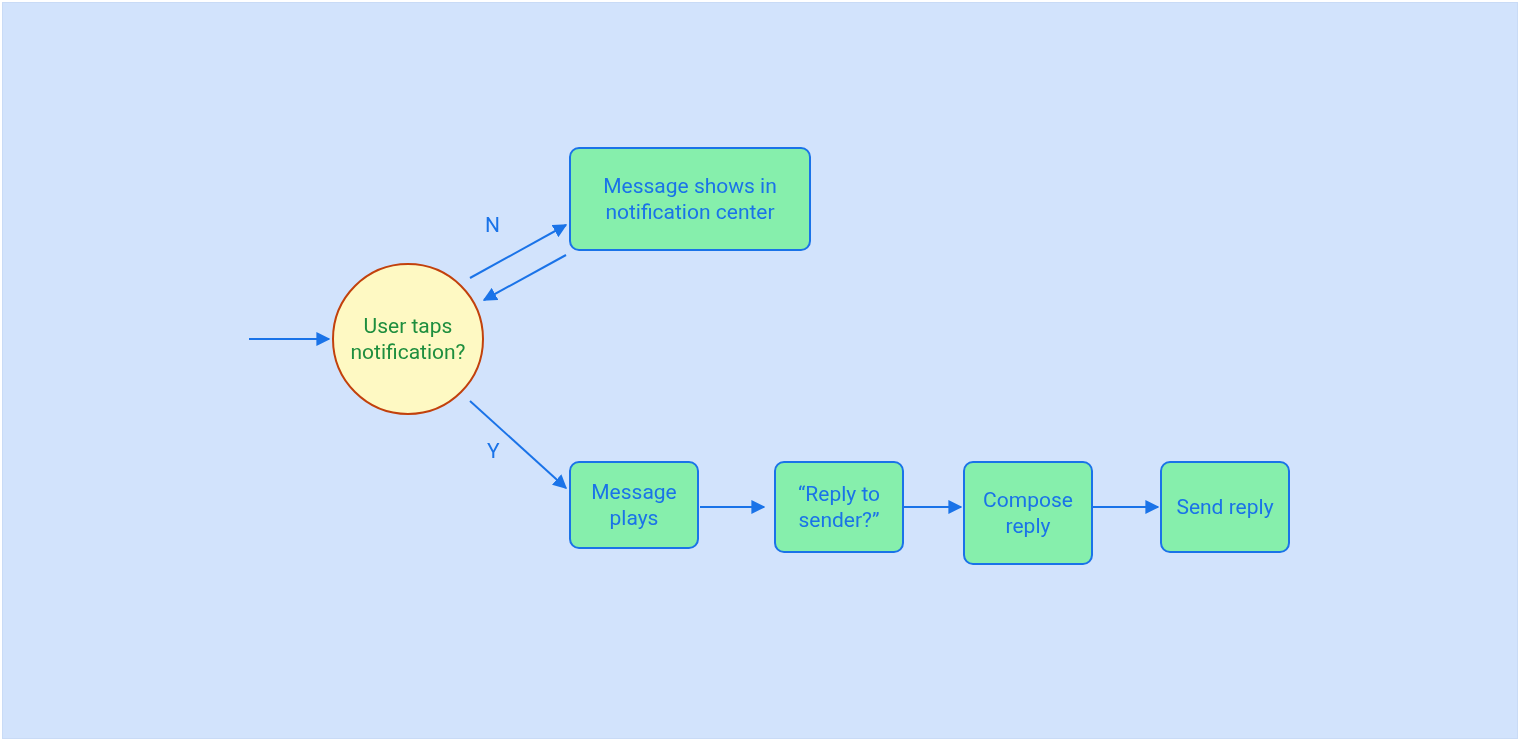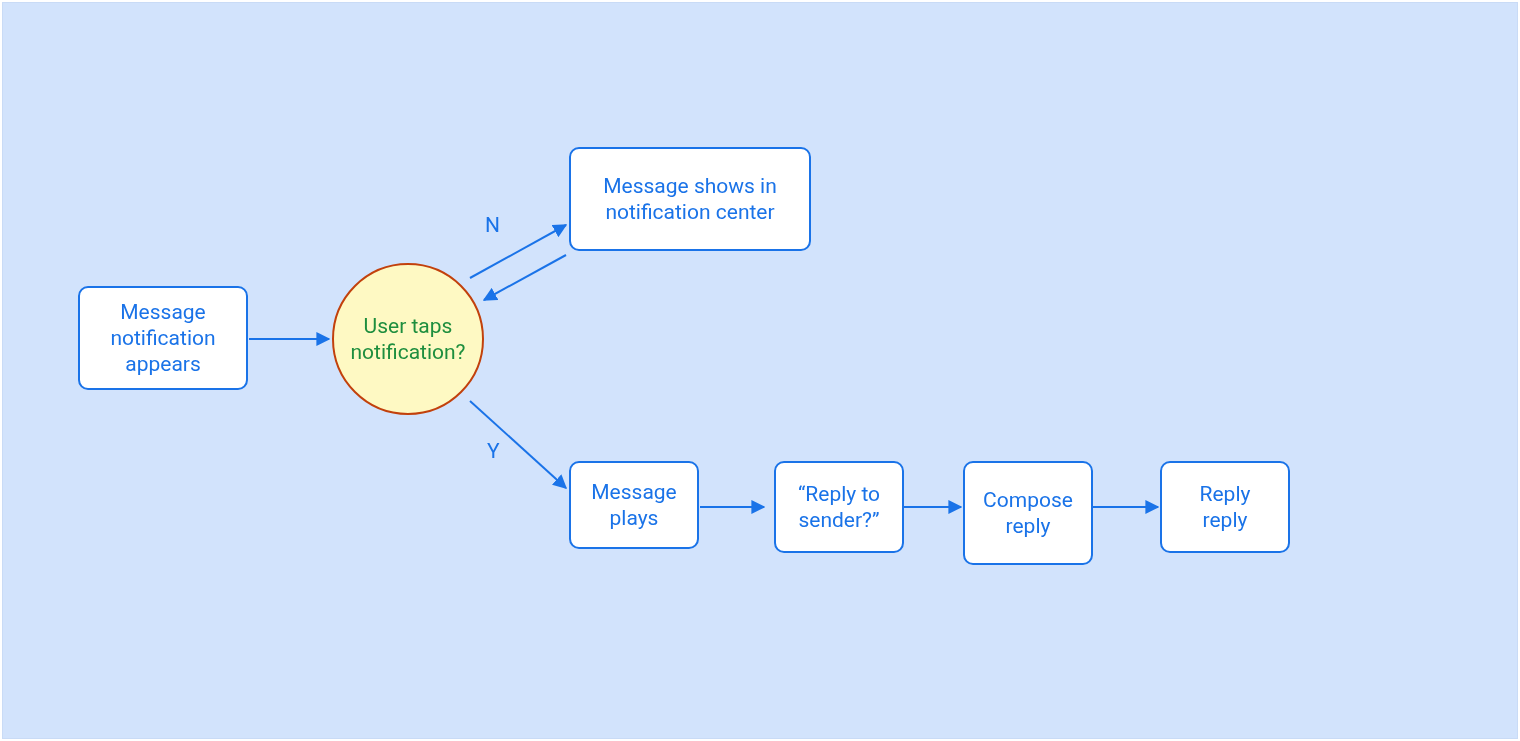--- a/index.html
+++ b/index.html
@@ -23,21 +23,21 @@
     position: absolute;
     box-sizing: border-box;
     display: flex;
     align-items: center;
     justify-content: center;
     text-align: center;
     padding: 8px 14px;
     font-size: 21px;
     line-height: 1.25;
     color: #1a73e8;
-    background: #ffffff;
+    background: #86efac;
     border: 2px solid #1a73e8;
     border-radius: 10px;
   }
   .decision {
     border-radius: 50%;
     color: #1e8e3e;
     background: #fef9c3;
     border: 2px solid #c2410c;
   }
   .edge-label {
@@ -78,31 +78,30 @@
 
     <line x1="467" y1="398" x2="563" y2="485" marker-end="url(#ah)"></line>
 
     <line x1="697" y1="504" x2="761" y2="504" marker-end="url(#ah)"></line>
 
     <line x1="893" y1="504" x2="958" y2="504" marker-end="url(#ah)"></line>
 
     <line x1="1090" y1="504" x2="1155" y2="504" marker-end="url(#ah)"></line>
   </svg>
 
-  <div class="node" style="left:75px; top:283px; width:170px; height:104px;">Message notification appears</div>
 
   <div class="node decision" style="left:329px; top:260px; width:152px; height:152px;">User taps notification?</div>
 
   <div class="node" style="left:566px; top:144px; width:242px; height:104px;">Message shows in notification center</div>
 
   <div class="node" style="left:566px; top:458px; width:130px; height:88px;">Message plays</div>
 
   <div class="node" style="left:763px; top:458px; width:130px; height:92px;margin-left:8px;">“Reply to sender?”</div>
 
   <div class="node" style="left:960px; top:458px; width:130px; height:104px;">Compose reply</div>
 
-  <div class="node" style="left:1157px; top:458px; width:130px; height:92px;">Reply reply</div>
+  <div class="node" style="left:1157px; top:458px; width:130px; height:92px;">Send reply</div>
 
   <div class="edge-label" style="left:482px; top:210px;">N</div>
 
   <div class="edge-label" style="left:484px; top:436px;">Y</div>
 
 </div>
 
 </body></html>

